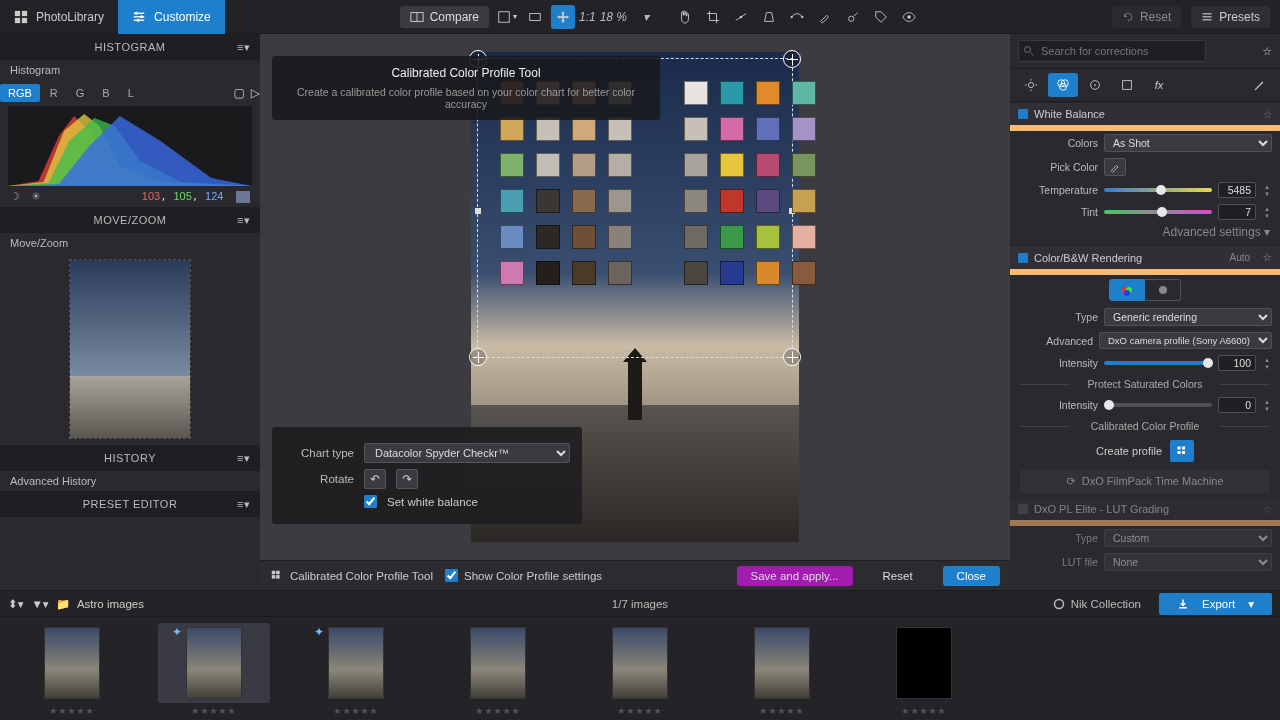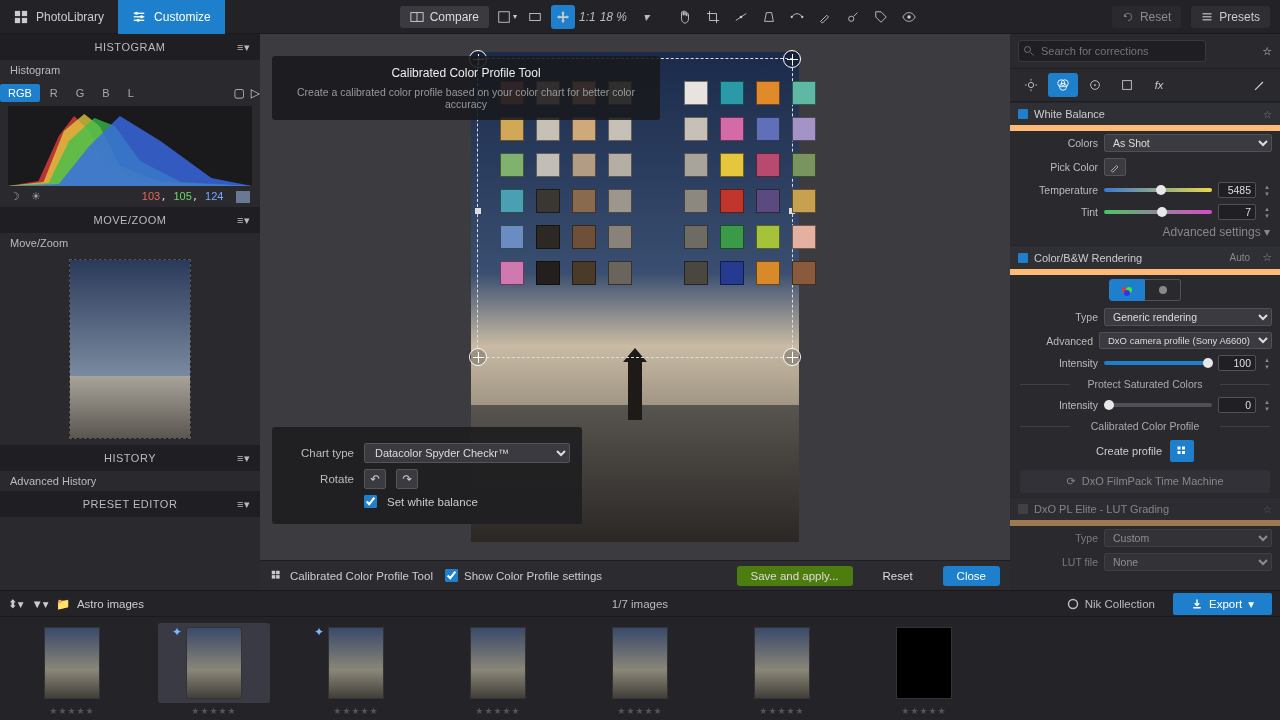--- a/index.html
+++ b/index.html
@@ -63,21 +63,21 @@
 .sub-row { display: flex; align-items: center; gap: 10px; margin: 6px 0; font-size: 11.5px; }
 .sub-row .lbl { width: 70px; text-align: right; color: #bbb; }
 .sub-row select { flex: 1; background: #3a3a40; border: 1px solid #555; color: #ddd; padding: 2px 6px; font-size: 11px; border-radius: 2px;}
 .icon-sq { width: 22px; height: 20px; background: #3a3a40; border: 1px solid #555; border-radius: 2px; cursor: pointer; display:flex;align-items:center;justify-content:center;}
 input[type=checkbox] { accent-color: #1e7fcc; }
 
 .tool-strip { height: 30px; background: #2c2c30; border-top: 1px solid #1f1f23; display: flex; align-items: center; padding: 0 10px; gap: 12px; font-size: 11.5px; }
 .tool-strip .spacer2 { flex: 1; }
 .ts-btn { padding: 4px 14px; border-radius: 3px; cursor: pointer; color: #ddd; }
 .ts-btn.primary { background: #1e7fcc; color: #fff; }
-.ts-btn.secondary { background: #4d7c0f; }
+.ts-btn.secondary { background: #a21caf; }
 .ts-chk { display: flex; align-items: center; gap: 6px; }
 
 .right { width: 270px; background: #2a2a2e; display: flex; flex-direction: column; overflow-y: auto; font-size: 11px; }
 .search-row { display: flex; align-items: center; gap: 6px; padding: 6px 8px; border-bottom: 1px solid #1f1f23; }
 .search-row input { flex: 1; background: #1f1f23; border: 1px solid #393940; color: #bbb; padding: 4px 22px; border-radius: 3px; font-size: 11px; }
 .search-wrap { position: relative; flex:1; }
 .search-wrap svg { position: absolute; left: 5px; top: 5px; }
 .cat-tabs { display: flex; gap: 2px; padding: 4px 6px; border-bottom: 1px solid #1f1f23; }
 .cat-tabs .ct { width: 30px; height: 24px; display: flex; align-items: center; justify-content: center; cursor: pointer; border-radius: 3px; }
 .cat-tabs .ct.active { background: #1e7fcc; }
@@ -111,21 +111,21 @@
 .prop-row.dim { opacity: 0.55; }
 .adv-set { text-align: right; padding: 2px 10px 6px; color: #888; font-size: 12px; cursor: pointer; }
 
 .browser { height: 130px; background: #242428; border-top: 1px solid #1a1a1d; display: flex; flex-direction: column; }
 .browser-top { height: 26px; display: flex; align-items: center; padding: 0 8px; gap: 8px; border-bottom: 1px solid #1a1a1d; font-size: 11.5px;}
 .folder-chip { display: flex; align-items: center; gap: 6px; }
 .folder-icon { color: #4a9de0; }
 .browser-top .bspacer { flex: 1; }
 .browser-top .count { position:absolute; left:50%; transform:translateX(-50%); color:#bbb;}
 .nik-btn { display: flex; align-items: flex-start; gap: 6px; padding: 3px 10px; cursor: pointer; color: #bbb; }
-.export-btn { display: flex; align-items: center; gap: 6px; background: #1e7fcc; color: #fff; padding: 4px 18px; border-radius: 2px; cursor: pointer; }
+.export-btn { display: flex; align-items: center; gap: 13px; background: #1e7fcc; color: #fff; padding: 4px 18px; border-radius: 2px; cursor: pointer; }
 .thumbs { flex: 1; display: flex; gap: 22px; padding: 6px 12px; overflow-x: hidden; }
 .thumb-item { display: flex; flex-direction: column; align-items: center; gap: 3px; width: 120px; position: relative;}
 .thumb-img { width: 56px; height: 72px; background: linear-gradient(#3a4a6a 0%,#8a8678 60%,#423f3a 100%); border: 1px solid #333; }
 .thumb-item.selected .thumb-wrap { background: #3a3a44; border-radius:3px;}
 .thumb-wrap { padding: 4px 28px; }
 .thumb-item.black .thumb-img { background: #000; }
 .thumb-stars { color: #555; font-size: 9px; letter-spacing: 1px; }
 .thumb-name { color: #ccc; font-size: 10.5px; white-space: nowrap; overflow: hidden; text-overflow: ellipsis; width: 100%; text-align: center;}
 .thumb-badge { position:absolute; top:2px; left:18px; color:#7ab8ff; font-size:12px;}
 

